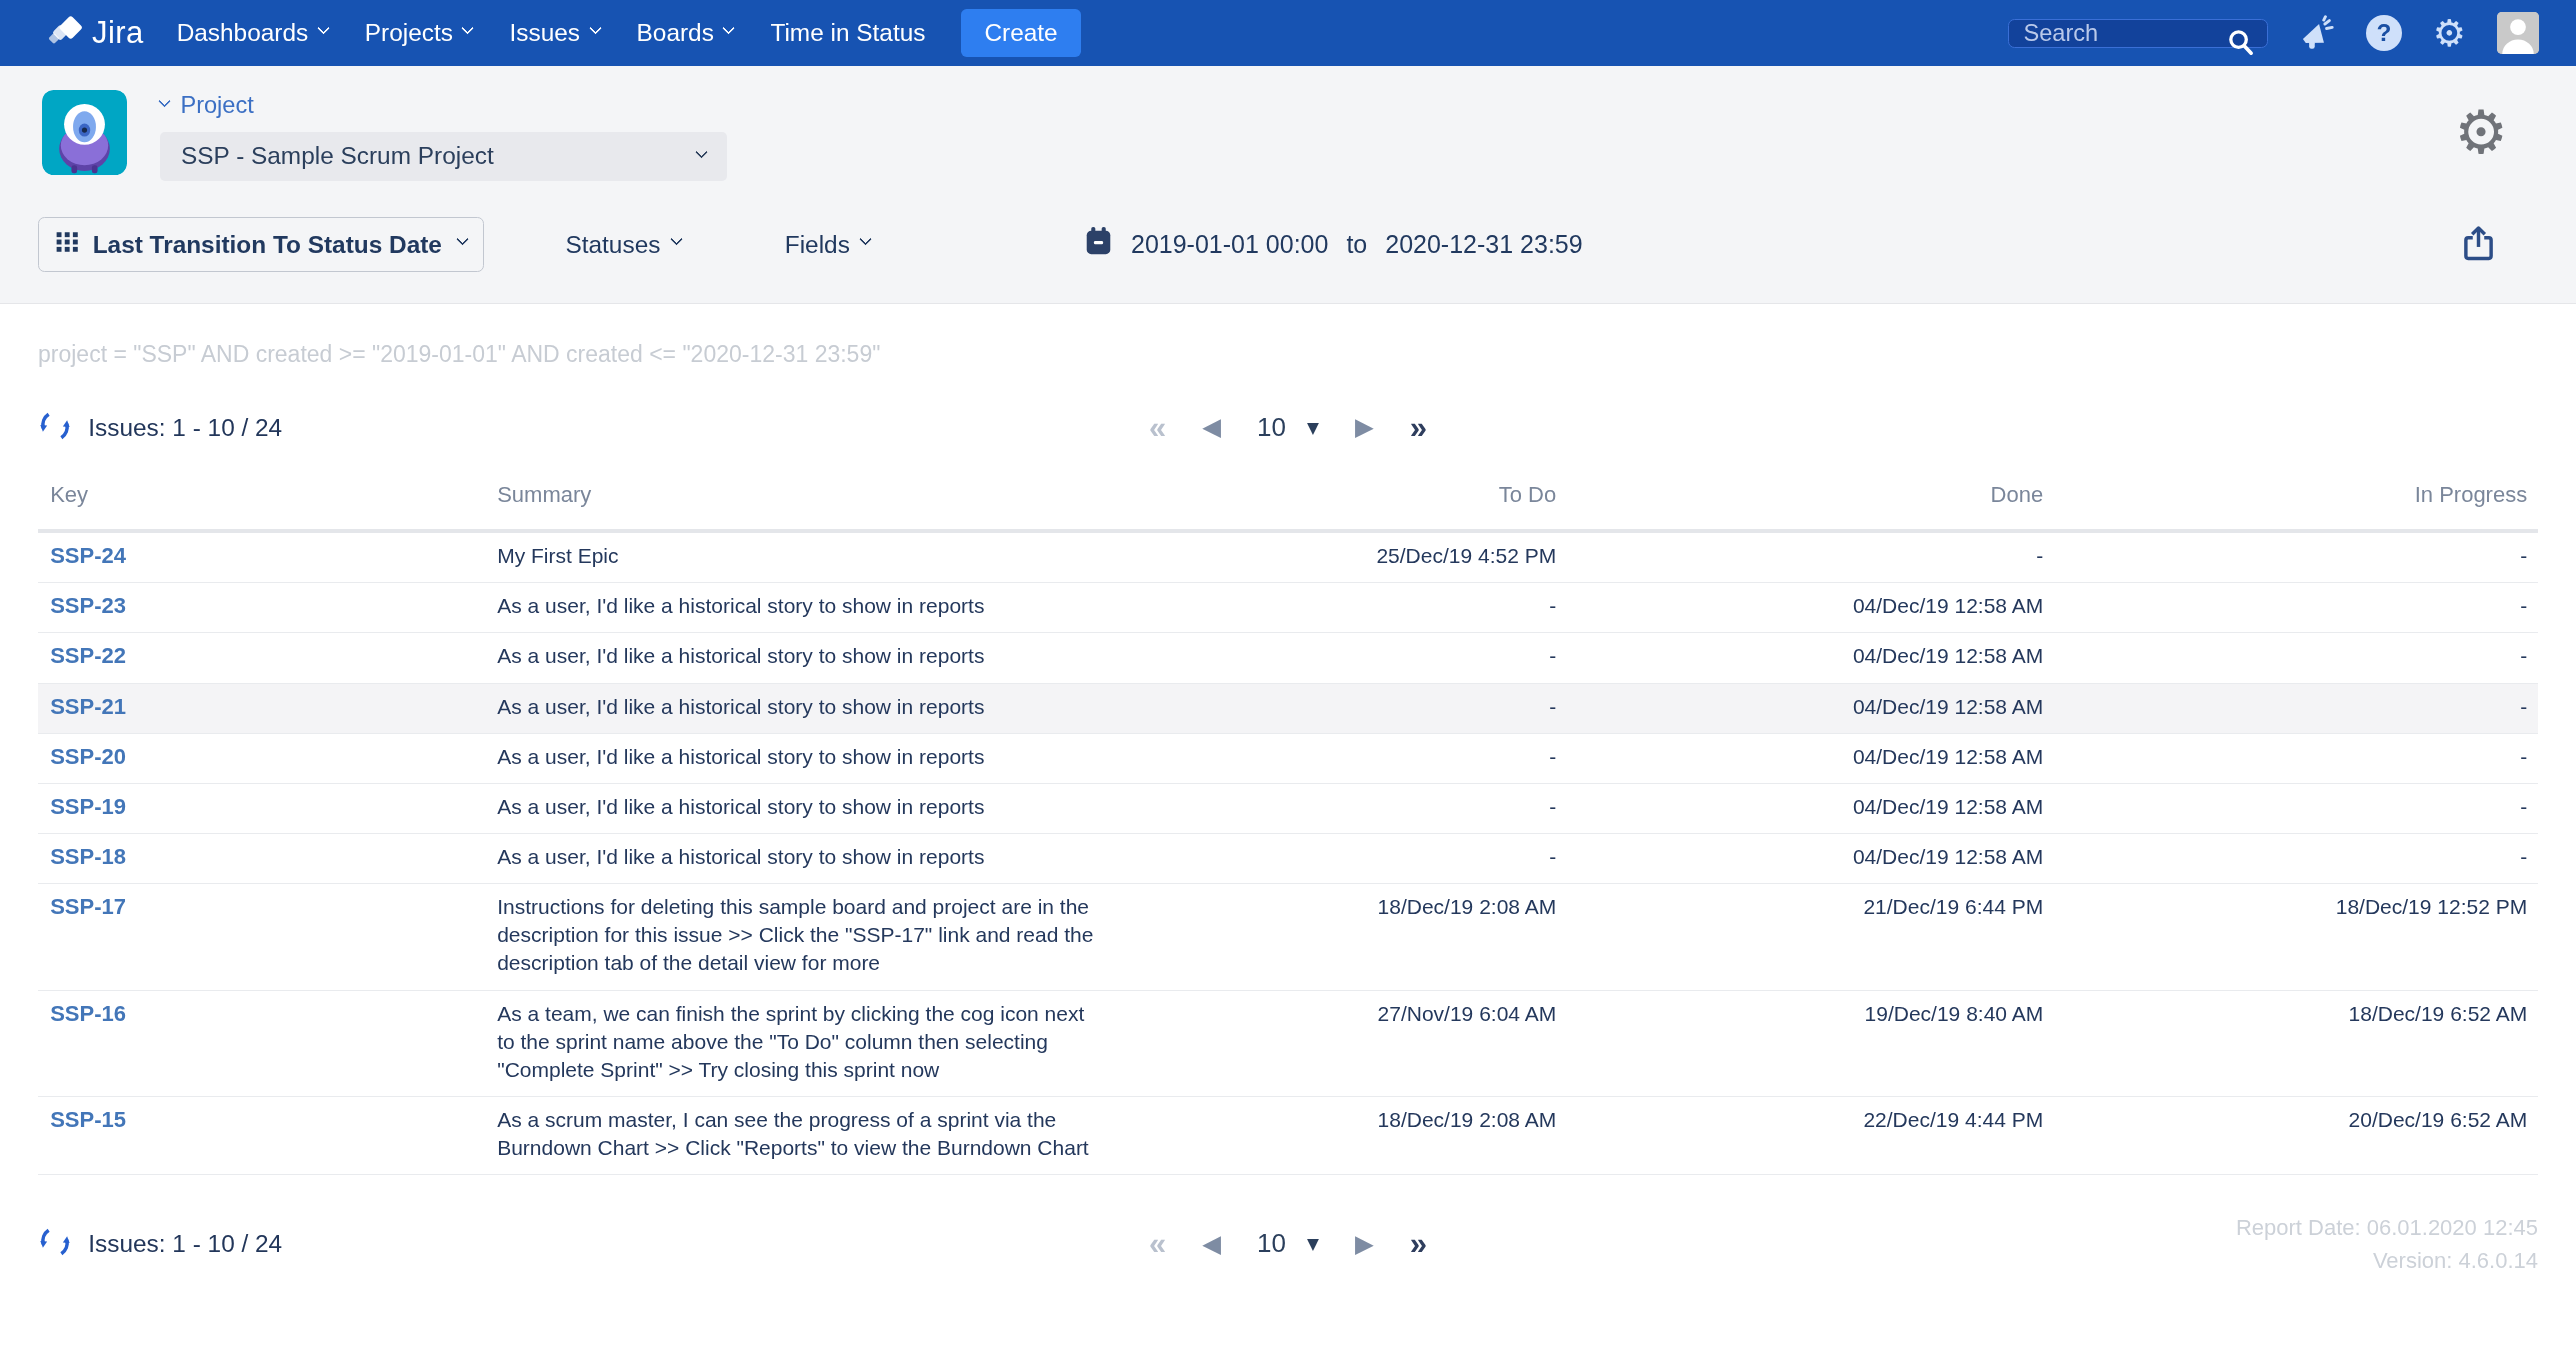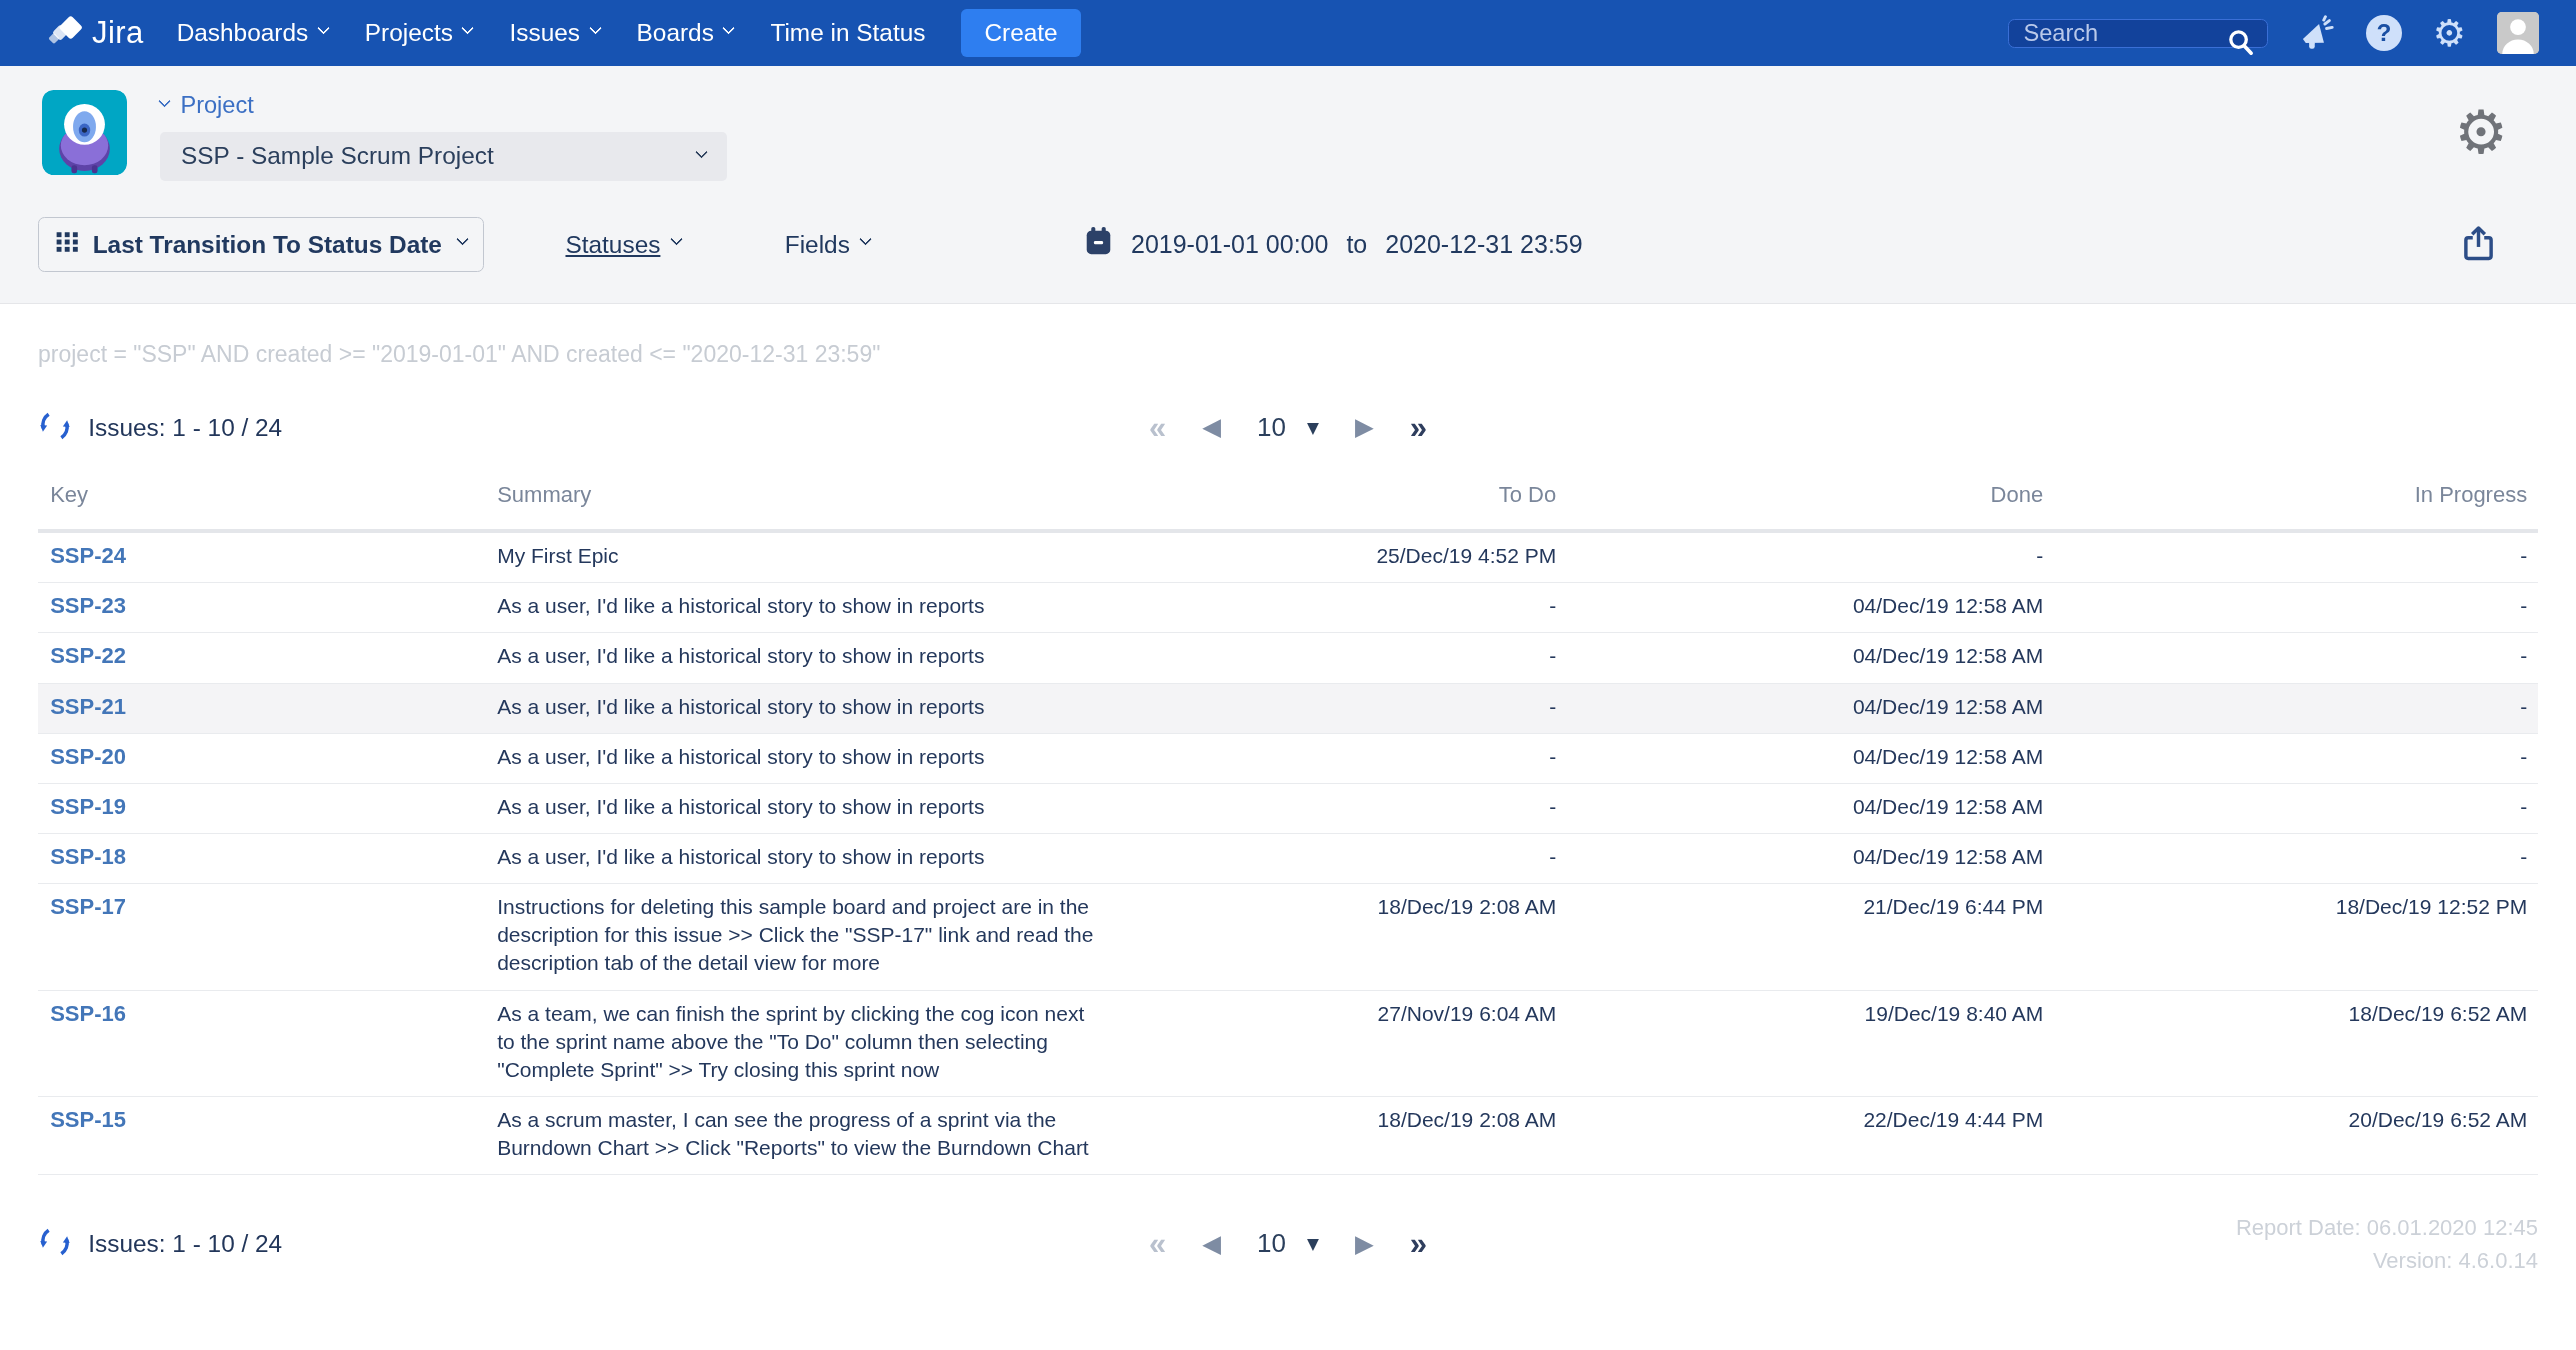--- a/index.html
+++ b/index.html
@@ -47,21 +47,21 @@
   .band-gear { position:absolute; top:36px; right:68px; font-family:"DejaVu Sans",sans-serif;
     font-size:60px; color:#707379; line-height:1; cursor:pointer; }
 
   .filter-row { display:flex; align-items:center; margin-top:36px; padding:0 38px; position:relative;gap:44px; }
   .filter-btn { display:flex; align-items:center; gap:13px; border:1.6px solid #c2c7d0; border-radius:6.5px;
     background:transparent; padding:11.4px 16.3px; font-size:24.4px; font-weight:bold; color:#21395f;
     cursor:pointer; font-family:inherit; }
   .filter-btn .chev { border-width:2.8px; margin-top:-5.7px; margin-left:3.3px; }
   .plain-dd { display:flex; align-items:center; gap:11.4px; font-size:24.4px; color:#21395f; cursor:pointer; }
   .plain-dd .chev { border-width:2.8px; margin-top:-5.7px; }
-  .dd-statuses { margin-left:37px;text-decoration:underline; }
+  .dd-statuses { margin-left:37px; }
   .dd-fields { margin-left:60px; }
   .date-range { position:absolute; left:1084px; display:flex; align-items:center; gap:18px;
     font-size:25px; color:#21395f; cursor:pointer; }
   .export-btn { margin-left:auto; margin-right:41px; cursor:pointer; }
 
   
   .jql-line { margin-top:37px; padding:0 38px; font-size:23px; color:#c7ccd3; }
   .toolbar { margin-top:41px; padding:0 38px; display:grid; grid-template-columns:1fr auto 1fr; align-items:center; }
   .issues-group { display:flex; align-items:center; gap:16.3px; }
   .issues-label { font-size:24.4px; color:#22365a; }

